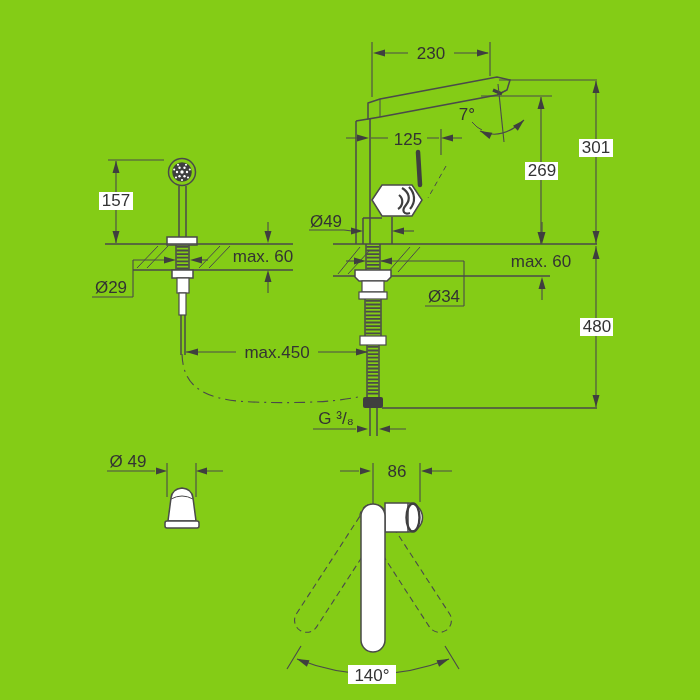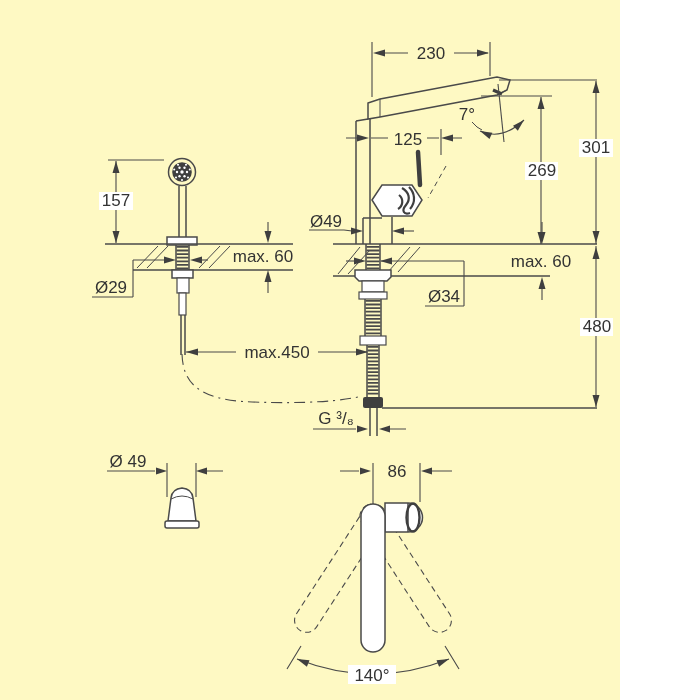--- a/index.html
+++ b/index.html
@@ -1,16 +1,16 @@
 <!DOCTYPE html>
 <html><head>
 <meta charset="utf-8">
 <style>
   html,body{margin:0;padding:0;background:#ffffff;}
-  .stage{width:620px;height:700px;background:#fef9c3;position:relative;font-family:"Liberation Sans",sans-serif;}
+  .stage{width:700px;height:700px;background:#84cc16;position:relative;font-family:"Liberation Sans",sans-serif;}
   svg{display:block;}
   .lnsq{stroke:#4a4a4a;stroke-width:1.5;fill:none;}
   .dim{stroke:#4a4a4a;stroke-width:1.1;fill:none;}
   .thin{stroke:#4a4a4a;stroke-width:1;fill:none;}
   .fillw{fill:#ffffff;stroke:#4a4a4a;stroke-width:1.5;}
   .fillw-t{fill:#ffffff;stroke:#4a4a4a;stroke-width:1.2;}
   .dark{fill:#3f3f3f;stroke:none;}
   .arr{fill:#3f3f3f;stroke:none;}
   .thread{stroke:#4a4a4a;fill:none;stroke-dasharray:1.8 1.8;}
   .dimtext{font-family:"Liberation Sans",sans-serif;font-size:17px;fill:#333333;}

